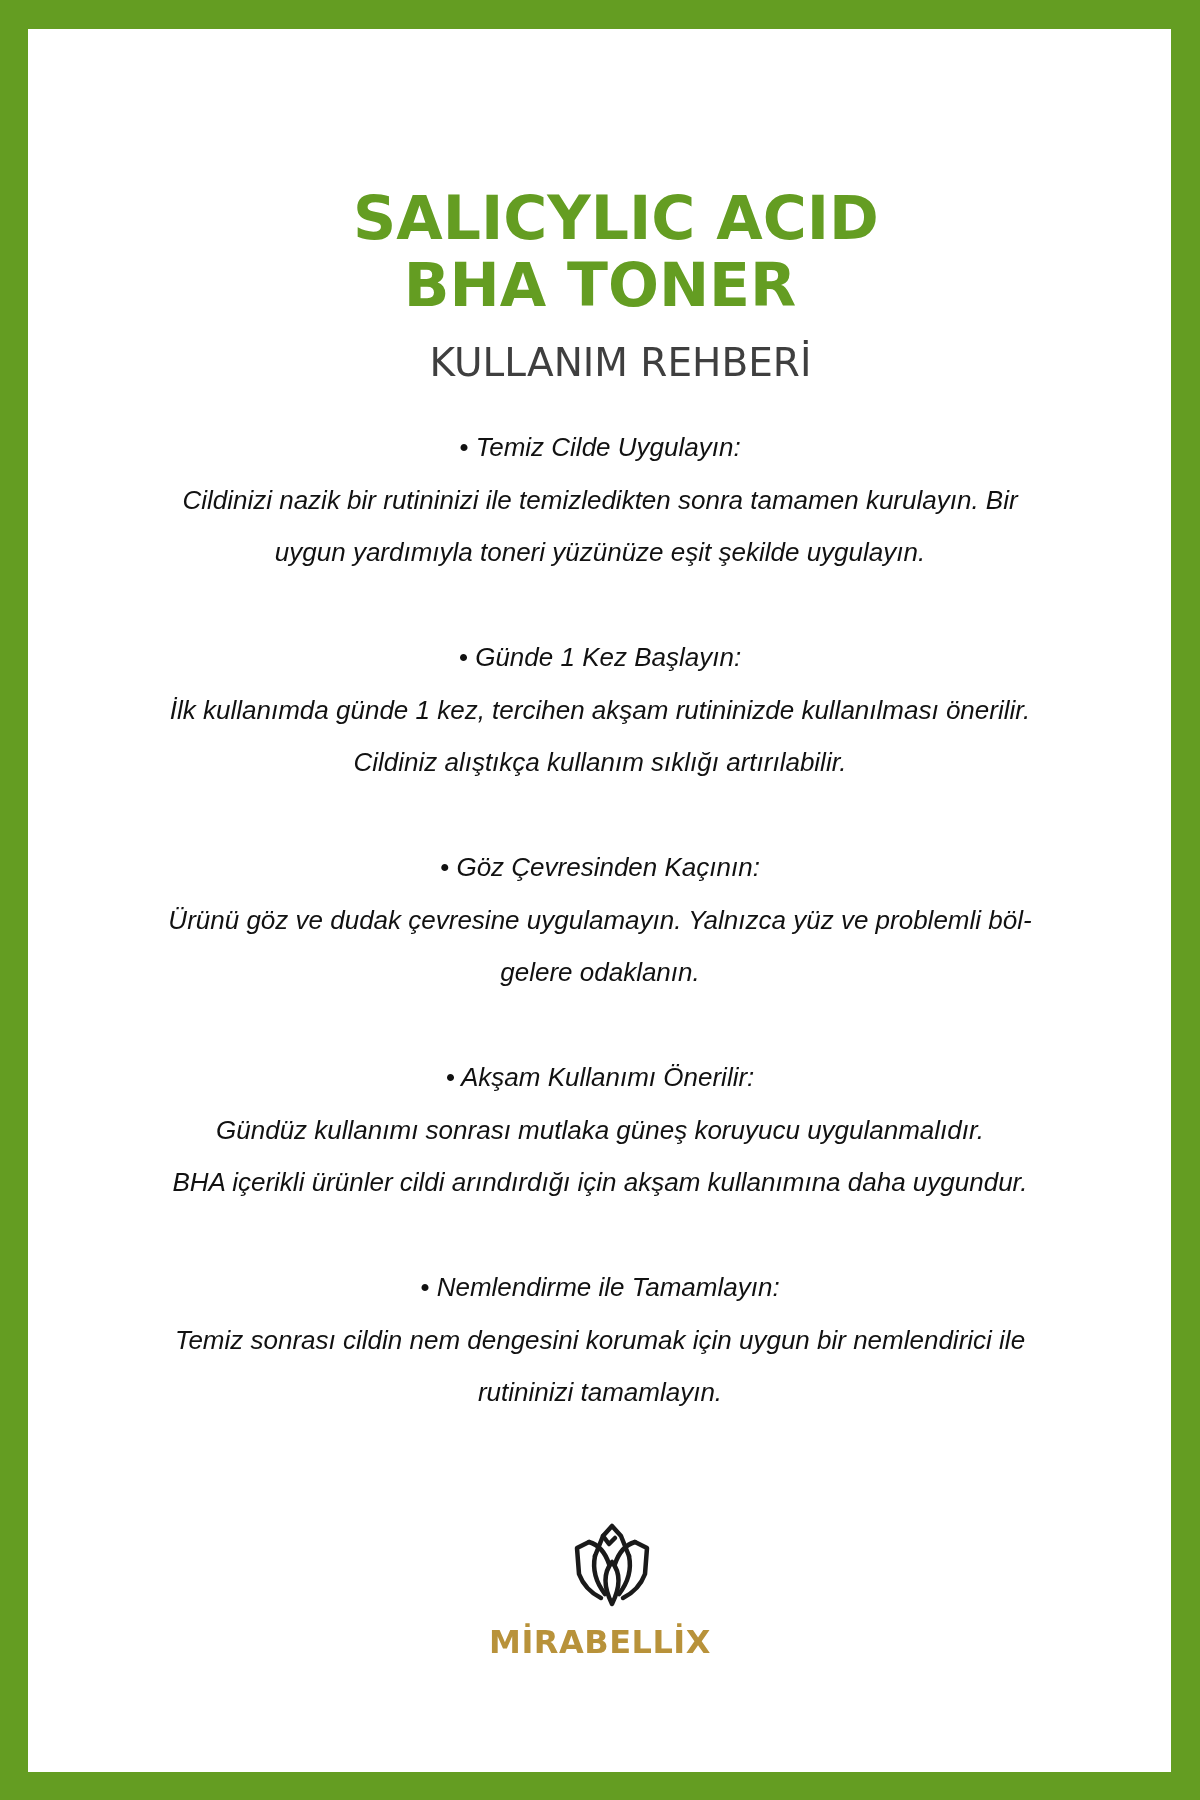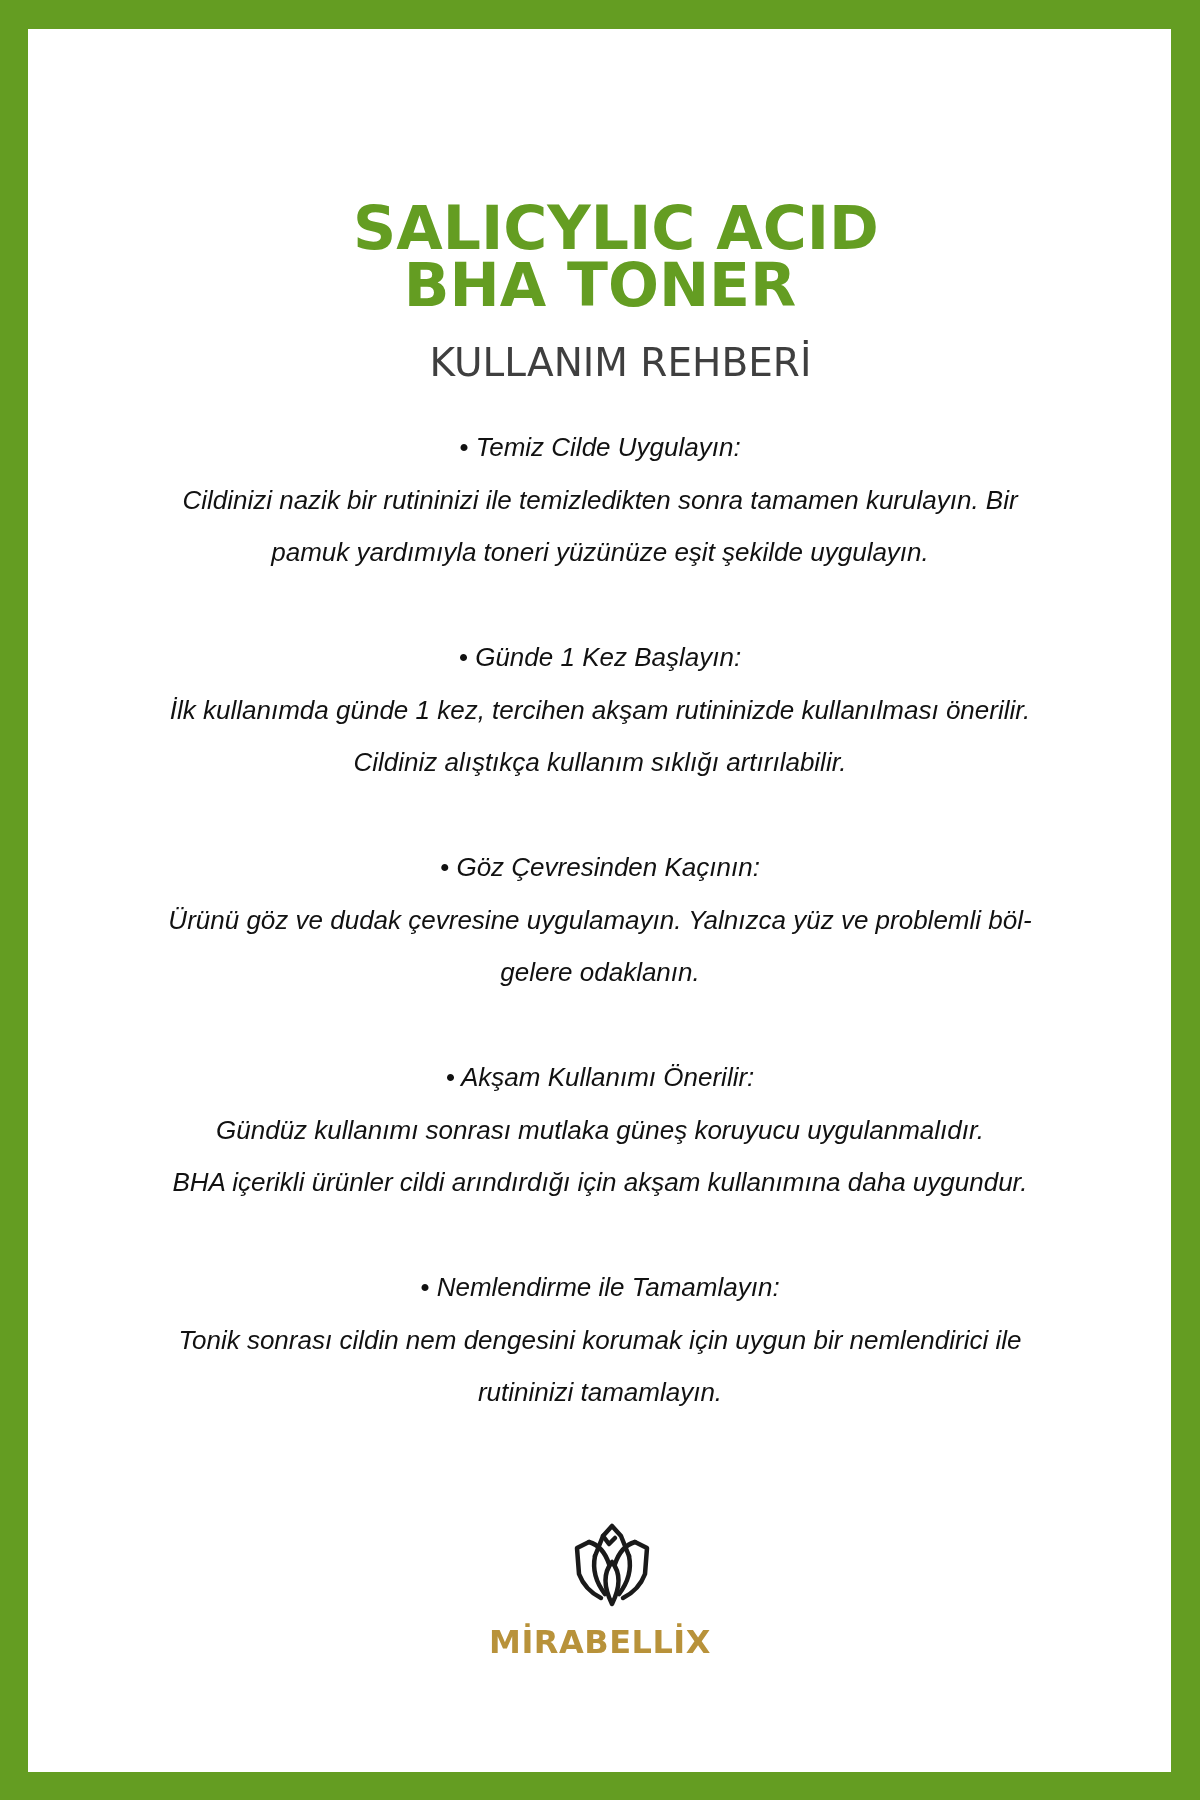--- a/index.html
+++ b/index.html
@@ -57,28 +57,28 @@
       color: #B8923A;
       letter-spacing: 0.5px;
       line-height: 1;
     }
   </style>
 </head>
 <body>
 
 <div class="panel"></div>
 
-<div class="abs-line title" style="top:198px;margin-left:32px;">SALICYLIC ACID</div>
+<div class="abs-line title" style="top:188px;margin-left:32px;">SALICYLIC ACID</div>
 <div class="abs-line title" style="top:255px;">BHA TONER</div>
 <div class="abs-line subtitle" style="top:343px;padding-left:41px;">KULLANIM REHBERİ</div>
 
 <div class="body-block" style="top:421px;">
   <div>• Temiz Cilde Uygulayın:</div>
   <div>Cildinizi nazik bir rutininizi ile temizledikten sonra tamamen kurulayın. Bir</div>
-  <div>pamuk yardımıyla toneri yüzünüze eşit şekilde uygulayın.</div>
+  <div>uygun yardımıyla toneri yüzünüze eşit şekilde uygulayın.</div>
 </div>
 
 <div class="body-block" style="top:631px;">
   <div>• Günde 1 Kez Başlayın:</div>
   <div>İlk kullanımda günde 1 kez, tercihen akşam rutininizde kullanılması önerilir.</div>
   <div>Cildiniz alıştıkça kullanım sıklığı artırılabilir.</div>
 </div>
 
 <div class="body-block" style="top:841px;">
   <div>• Göz Çevresinden Kaçının:</div>
@@ -87,21 +87,21 @@
 </div>
 
 <div class="body-block" style="top:1051px;">
   <div>• Akşam Kullanımı Önerilir:</div>
   <div>Gündüz kullanımı sonrası mutlaka güneş koruyucu uygulanmalıdır.</div>
   <div>BHA içerikli ürünler cildi arındırdığı için akşam kullanımına daha uygundur.</div>
 </div>
 
 <div class="body-block" style="top:1261px;">
   <div>• Nemlendirme ile Tamamlayın:</div>
-  <div>Tonik sonrası cildin nem dengesini korumak için uygun bir nemlendirici ile</div>
+  <div>Temiz sonrası cildin nem dengesini korumak için uygun bir nemlendirici ile</div>
   <div>rutininizi tamamlayın.</div>
 </div>
 
 <div class="logo">
   <svg width="94" height="98" viewBox="0 0 94 98" fill="none" stroke="#1a1a1a" stroke-width="4.5" stroke-linejoin="round" stroke-linecap="round">
 
     <path d="M 24 30 L 12 36 L 14 62 Q 20 78 36 86"></path>
 
     <path d="M 70 30 L 82 36 L 80 62 Q 74 78 58 86"></path>
 

